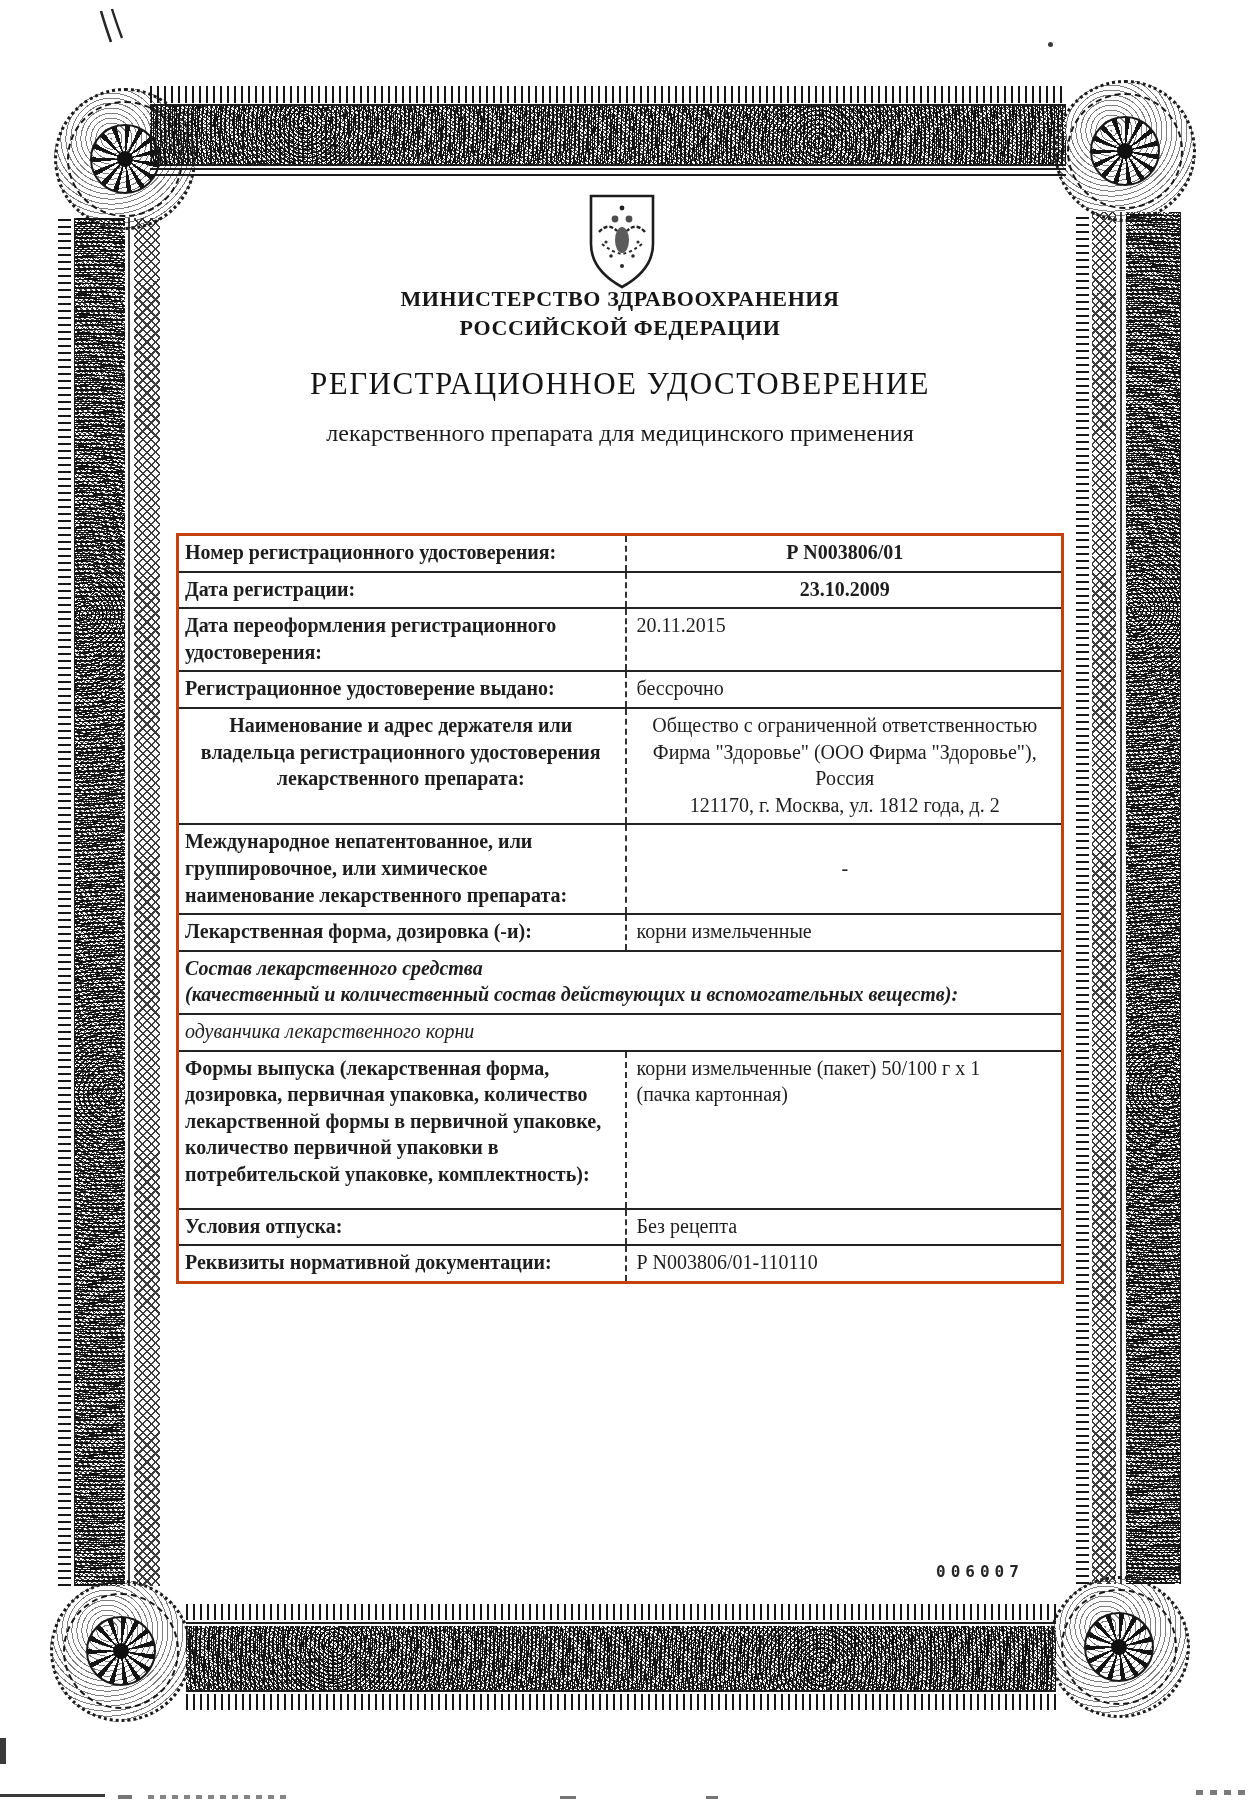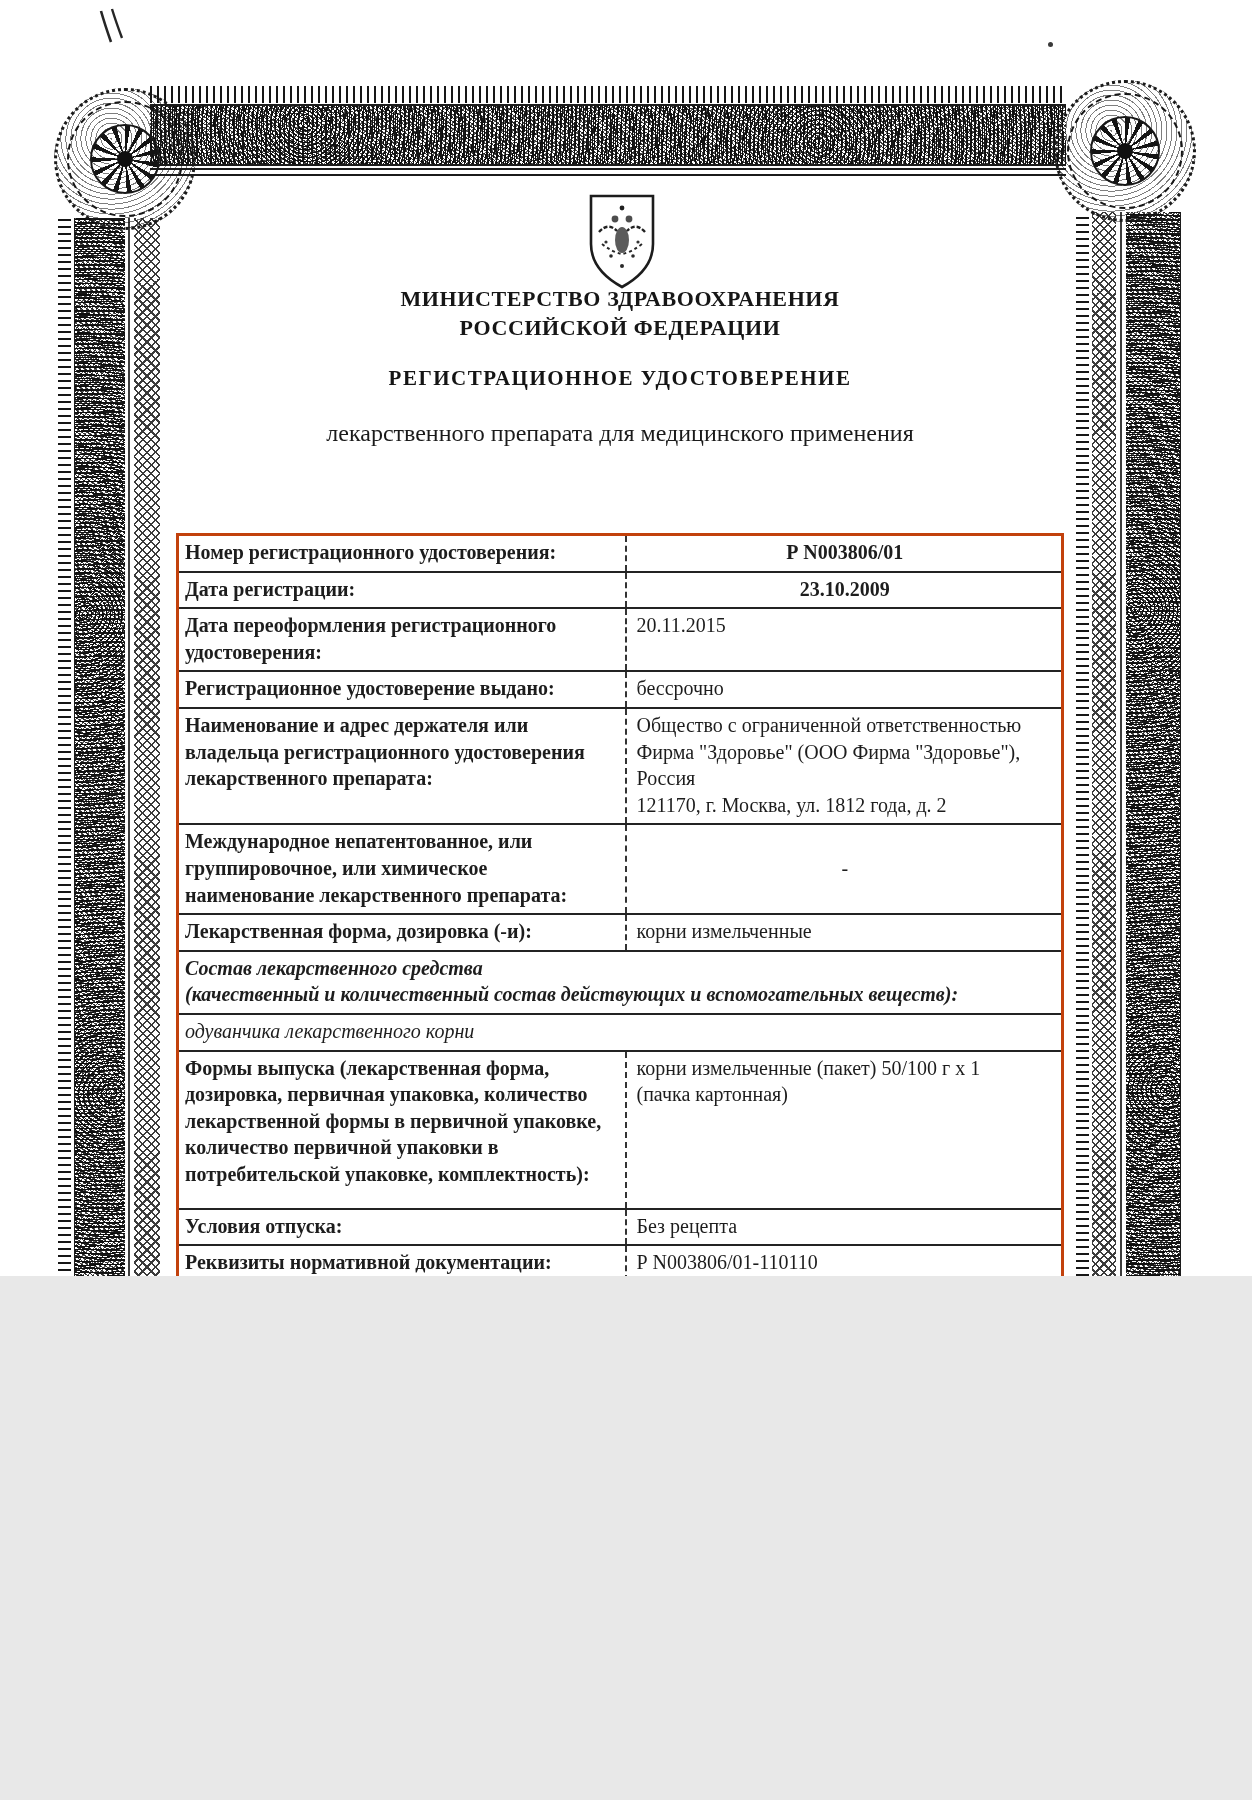--- a/index.html
+++ b/index.html
@@ -1,17 +1,17 @@
 <!DOCTYPE html>
 <html><head>
 <meta charset="utf-8">
 <style>
   html,body{margin:0;padding:0;background:#e8e8e8;}
   #page{
-    position:relative;width:1252px;height:1276px;margin:0 auto;
+    position:relative;width:1252px;height:1800px;margin:0 auto;
     background:#ffffff;overflow:hidden;
     font-family:"Liberation Serif",serif;color:#1d1d1d;
   }
   
   .speckle{
     background-image:
       repeating-radial-gradient(circle at 17% 29%, #0e0e0e 0 1.1px, rgba(0,0,0,0) 1.1px 3.8px),
       repeating-radial-gradient(circle at 73% 64%, #161616 0 1.3px, rgba(0,0,0,0) 1.3px 4.6px),
       repeating-linear-gradient(34deg, rgba(15,15,15,.85) 0 1px, rgba(255,255,255,0) 1px 3px),
       repeating-linear-gradient(-52deg, rgba(20,20,20,.7) 0 1px, rgba(255,255,255,0) 1px 4px);
@@ -37,21 +37,21 @@
     background-image:repeating-conic-gradient(#141414 0deg 9deg, rgba(0,0,0,0) 9deg 24deg);
   }
   .rosette .r-dot{position:absolute;inset:60px;border-radius:50%;background:#101010;}
   
   .ministry{
     position:absolute;left:176px;top:284px;width:888px;text-align:center;
     font-size:22px;line-height:1.32;letter-spacing:.6px;font-weight:600;color:#161616;
   }
   .doc-title{
     position:absolute;left:96px;top:366px;width:1048px;text-align:center;
-    font-size:21px;font-weight:700;letter-spacing:1.5px;color:#141414;
+    font-size:31px;font-weight:400;letter-spacing:1.5px;color:#141414;
   }
   .doc-subtitle{
     position:absolute;left:96px;top:420px;width:1048px;text-align:center;
     font-size:24px;font-weight:400;color:#1a1a1a;
   }
   
   table.reg{
     position:absolute;left:176px;top:533px;width:888px;
     border-collapse:collapse;table-layout:fixed;
     border:3px solid #c2410c;
@@ -179,21 +179,21 @@
         <td class="val b-c">23.10.2009</td>
       </tr>
       <tr style="height:58px;">
         <td class="lab top">Дата переоформления регистрационного удостоверения:</td>
         <td class="val top">20.11.2015</td>
       </tr>
       <tr style="height:34px;">
         <td class="lab">Регистрационное удостоверение выдано:</td>
         <td class="val">бессрочно</td>
       </tr>
-      <tr style="height:116px;">
+      <tr style="height:116px;text-align:center;">
         <td class="lab top">Наименование и адрес держателя или владельца регистрационного удостоверения лекарственного препарата:</td>
         <td class="val top">Общество с ограниченной ответственностью
 Фирма "Здоровье" (ООО Фирма "Здоровье"),
 Россия
 121170, г. Москва, ул. 1812 года, д. 2</td>
       </tr>
       <tr style="height:84px;">
         <td class="lab top">Международное непатентованное, или группировочное, или химическое наименование лекарственного препарата:</td>
         <td class="val cen">-</td>
       </tr>

